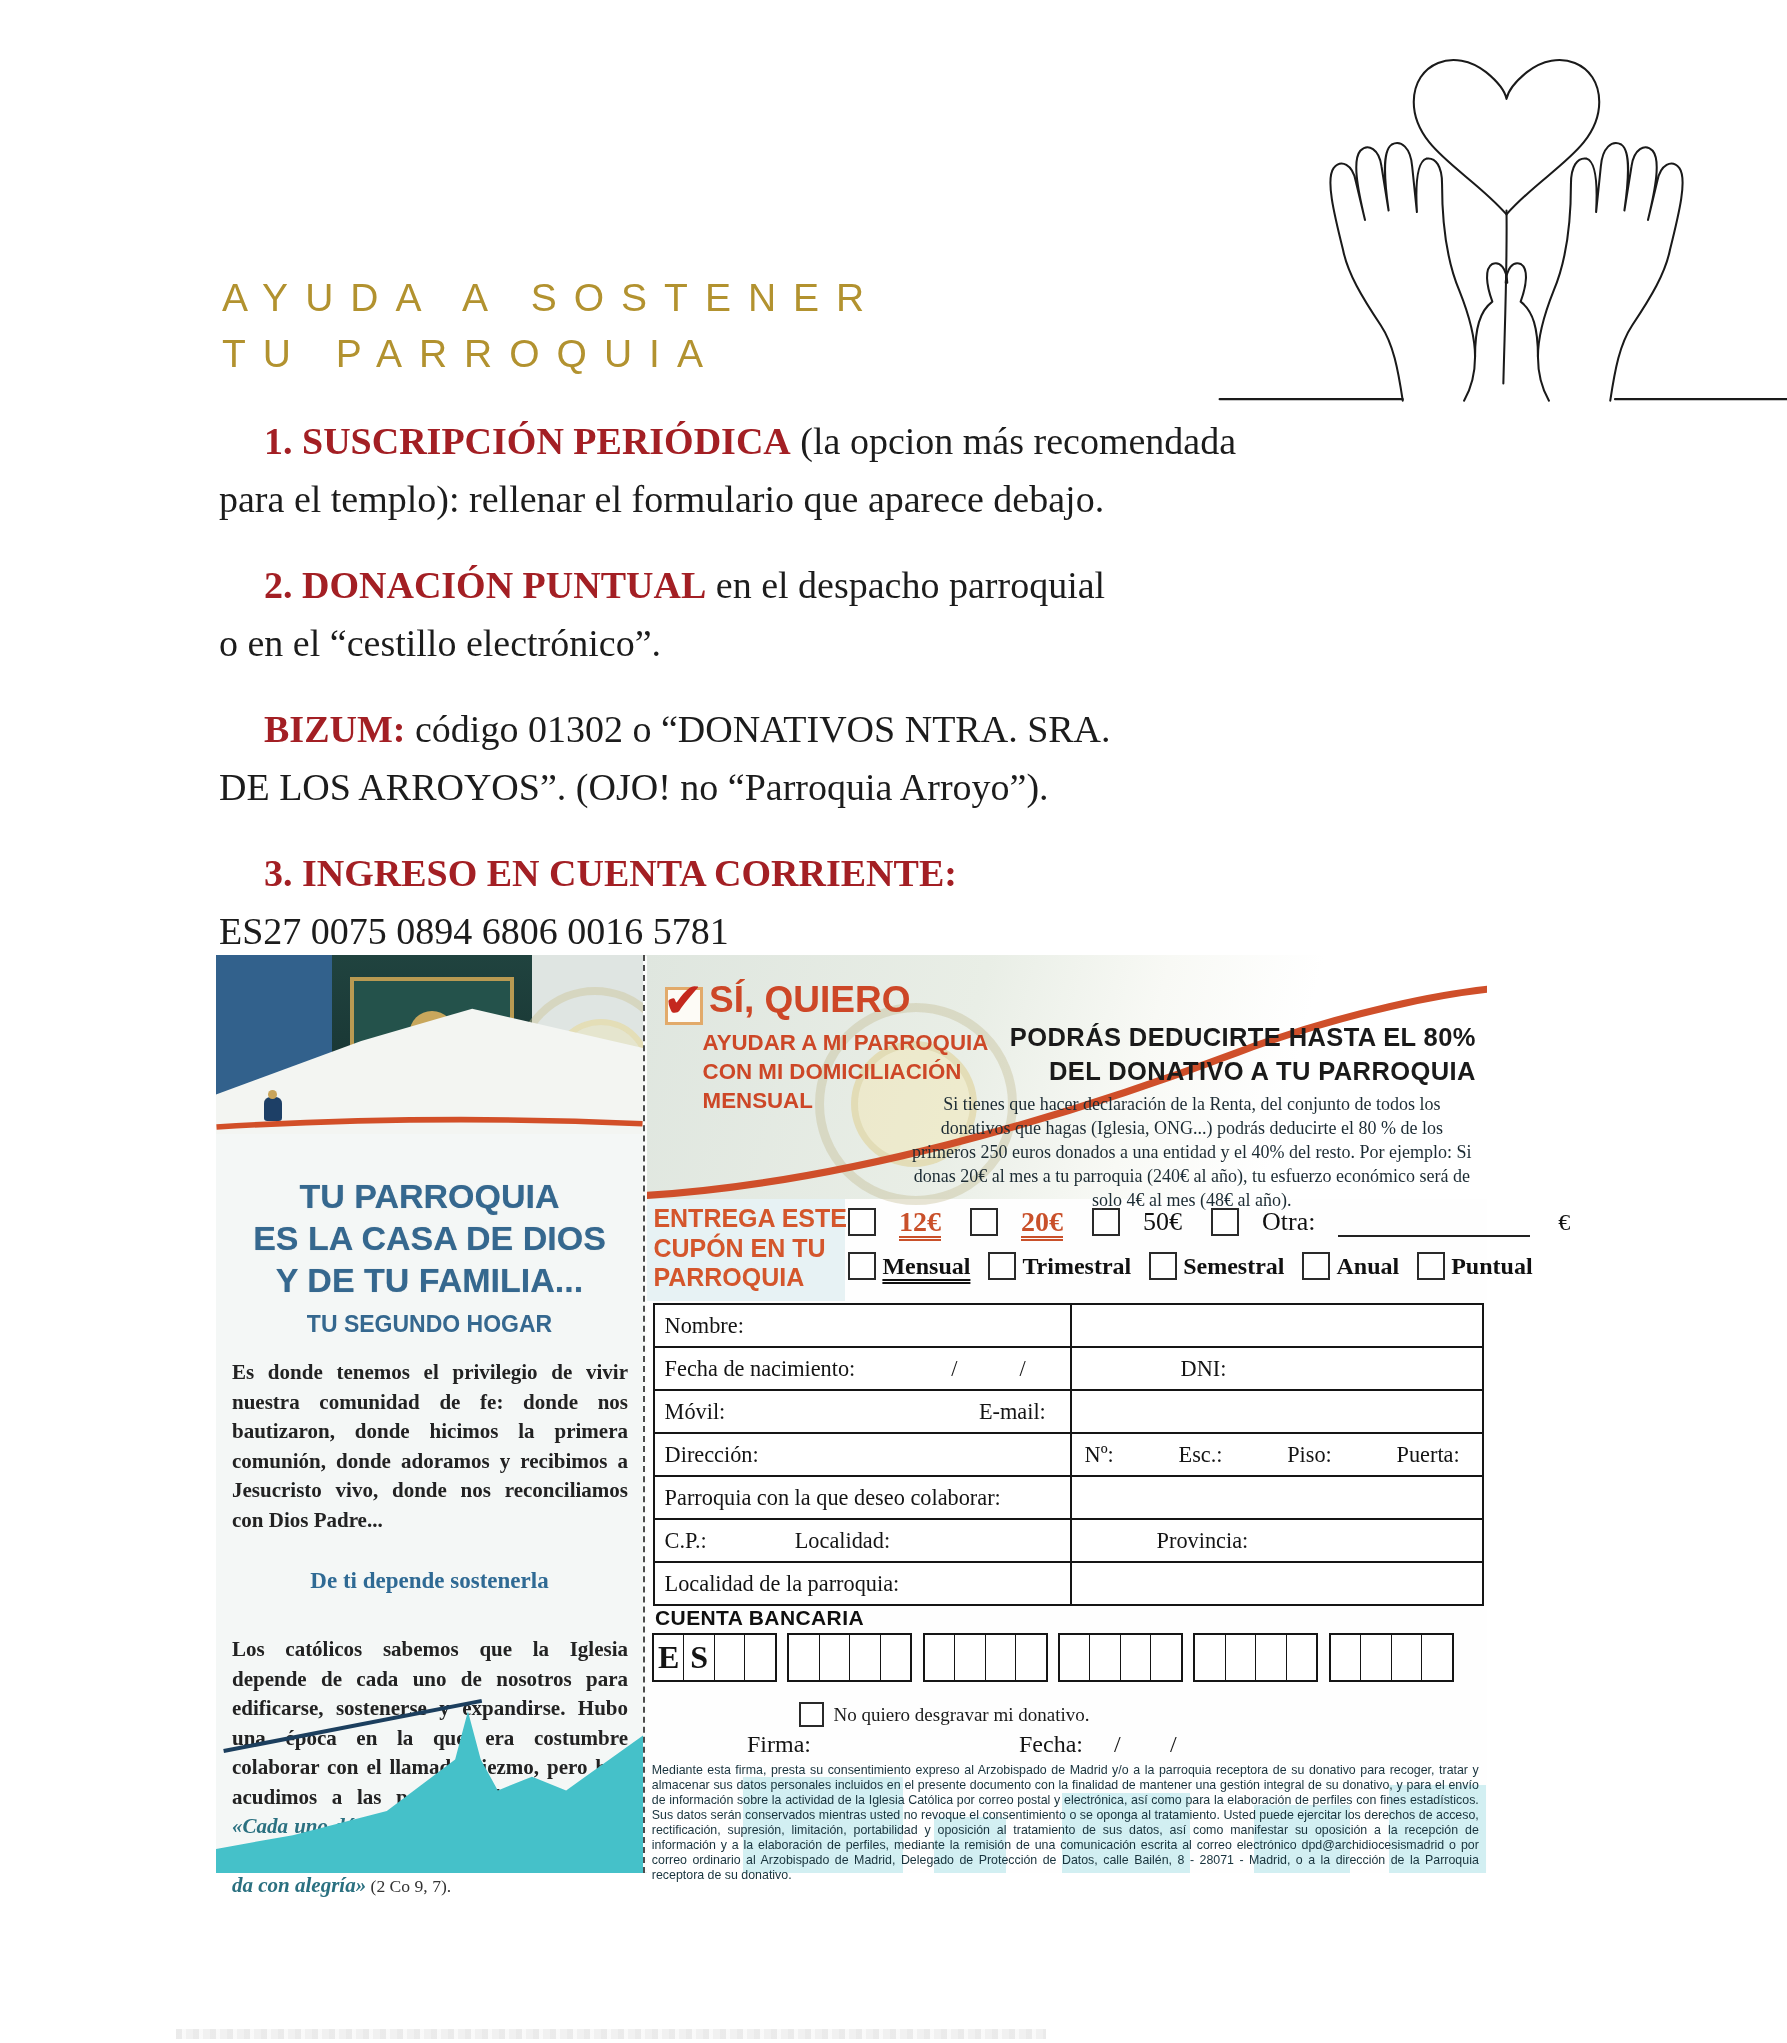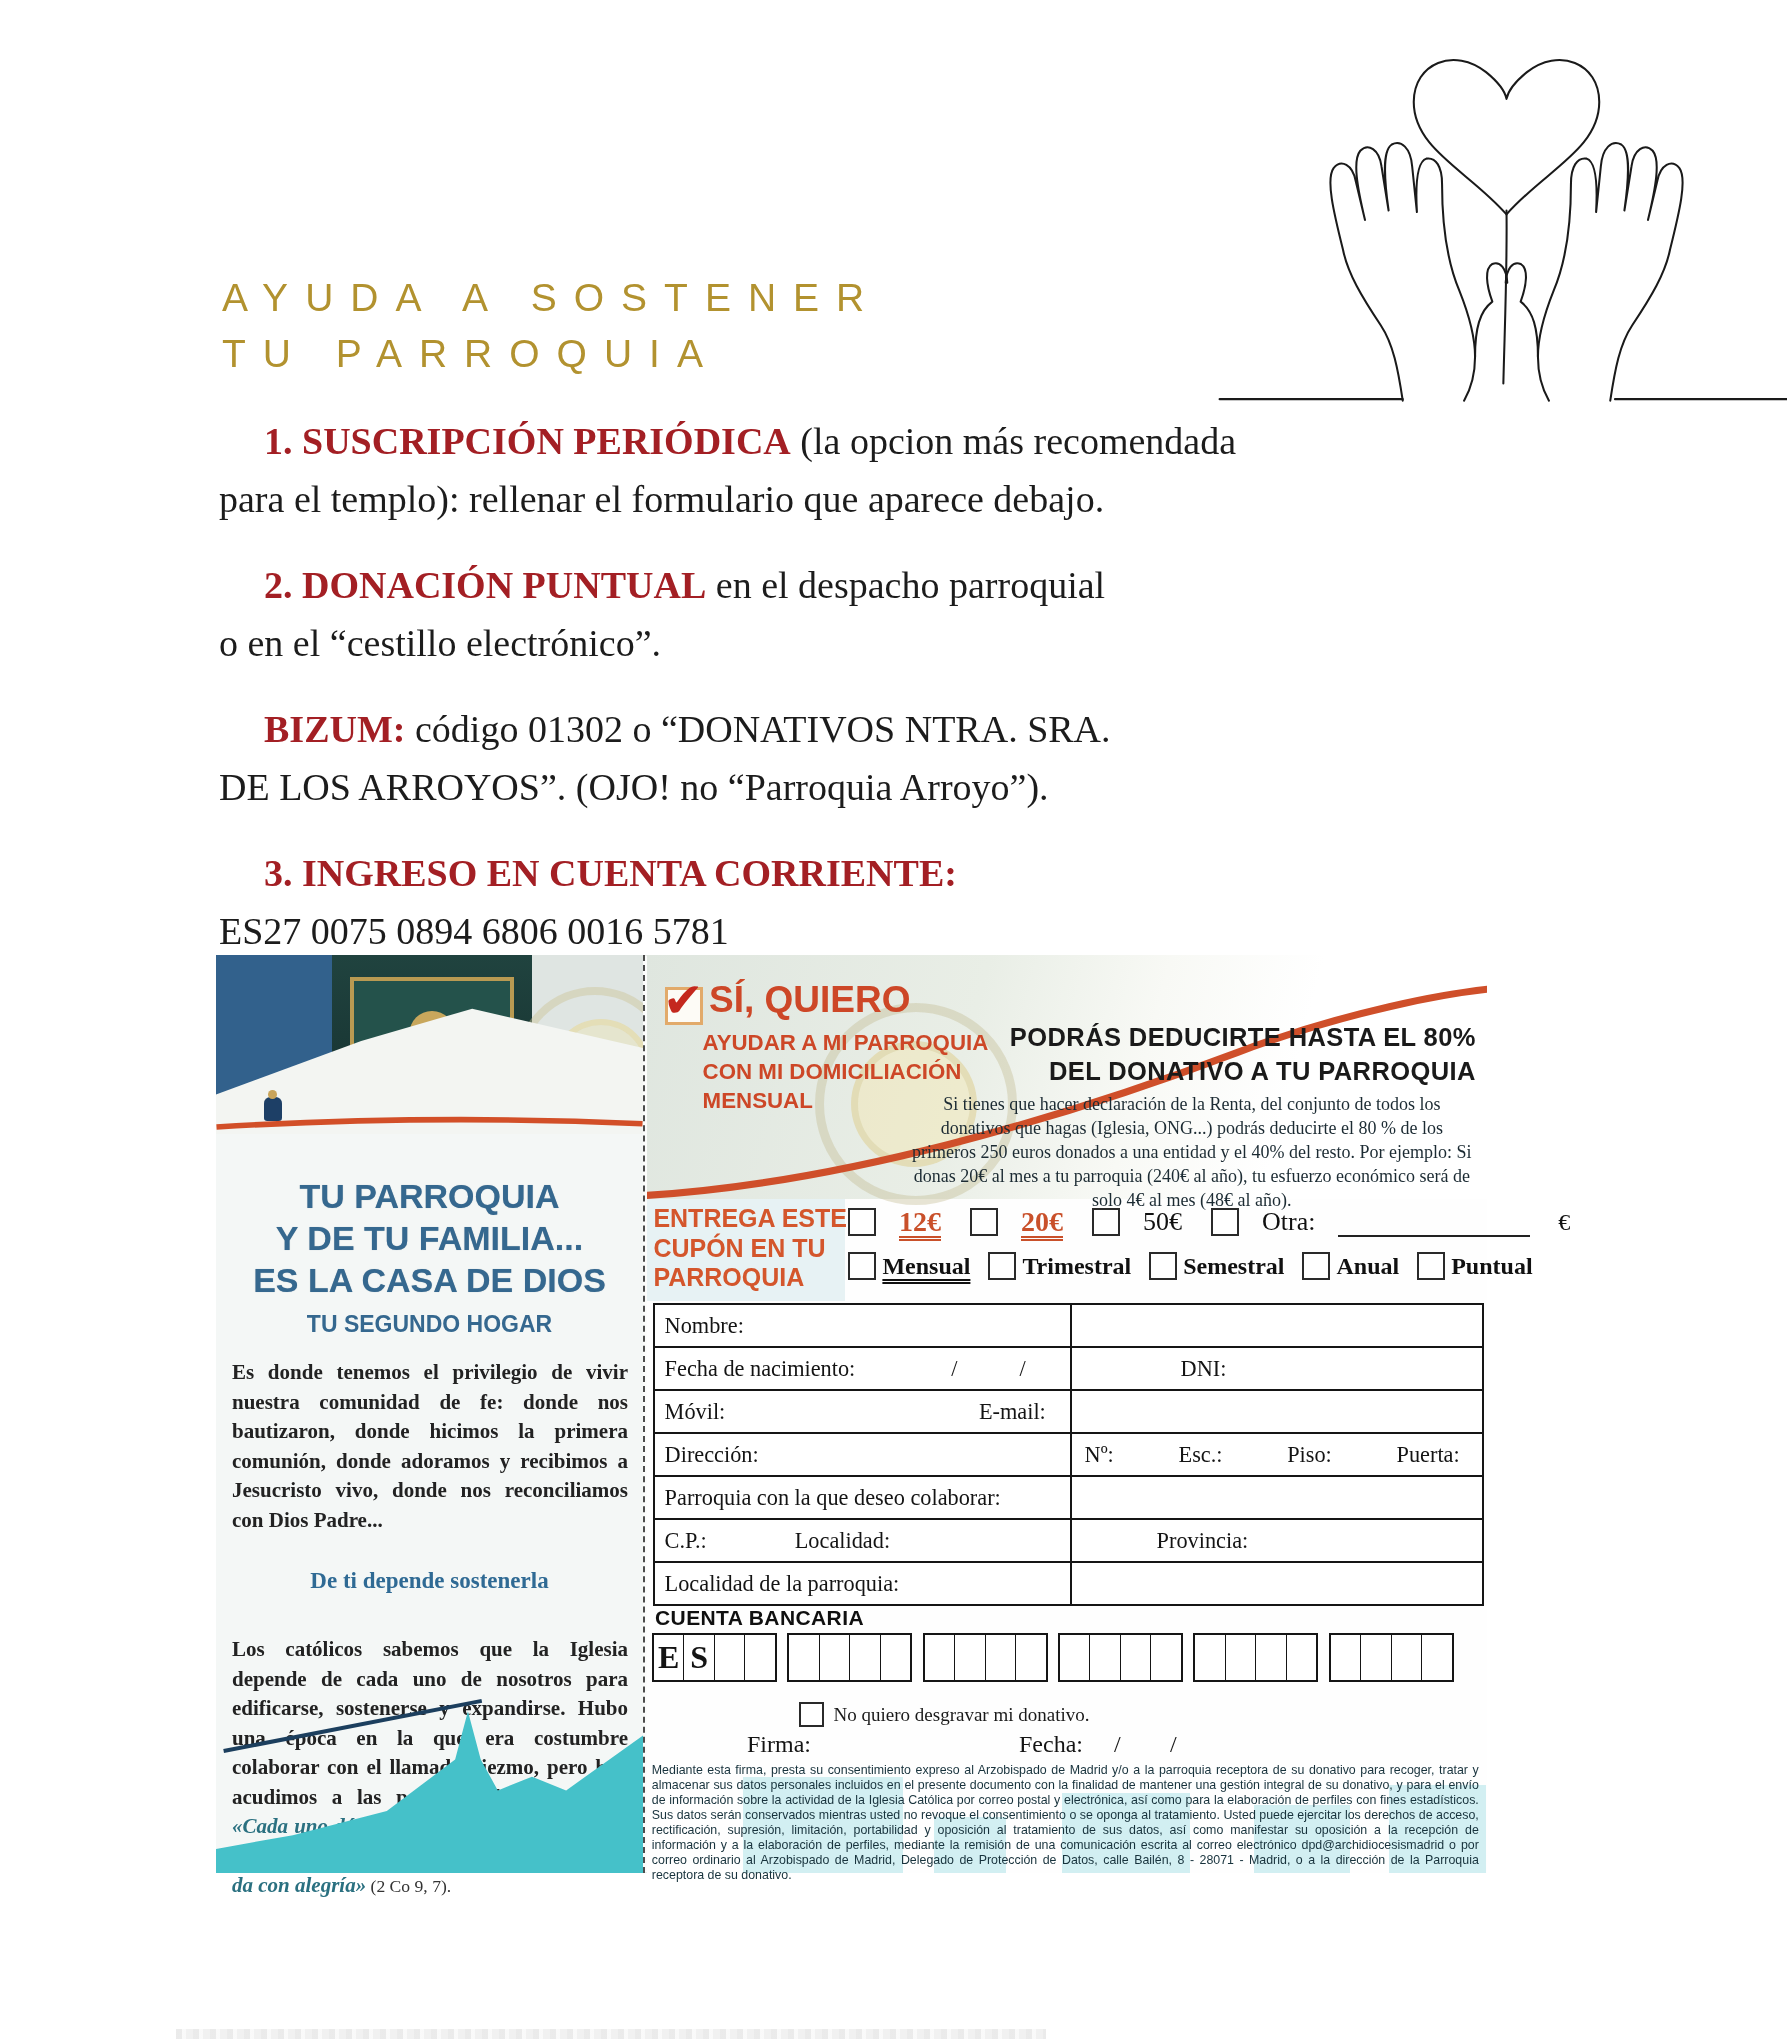--- a/index.html
+++ b/index.html
@@ -200,22 +200,22 @@
         <div class="arch2"></div>
         <div class="sweep"></div>
         <div class="monk"></div>
       </div>
       <svg class="photo-curve" viewBox="0 0 535 28">
         <path d="M0 20 Q 270 4 535 16" stroke="#d24f28" stroke-width="7" fill="none"></path>
       </svg>
 
       <div class="lhead">
         <div>TU PARROQUIA</div>
+        <div>ES LA CASA DE DIOS</div>
         <div>Y DE TU FAMILIA...</div>
-        <div>ES LA CASA DE DIOS</div>
       </div>
       <div class="lsub">TU SEGUNDO HOGAR</div>
       <div class="lbody">Es donde tenemos el privilegio de vivir nuestra comunidad de fe: donde nos bautizaron, donde hicimos la primera comunión, donde adoramos y recibimos a Jesucristo vivo, donde nos reconciliamos con Dios Padre...</div>
       <div class="ltag">De ti depende sostenerla</div>
       <p class="lbody2"><span>Los católicos sabemos que la Iglesia depende de cada uno de nosotros para edificarse, sostenerse y expandirse. Hubo una época en la que era costumbre colaborar con el llamado diezmo, pero hoy acudimos a las palabras de san Pablo: </span><span class="quote">«Cada uno dé como le dicte su corazón: no a disgusto ni a la fuerza, pues Dios ama al que da con alegría»</span><span class="qref"> (2 Co 9, 7).</span></p>
       <div class="skyline"></div>
       <div class="skyline-line"></div>
     </div>
 
     <div class="dash"></div>

